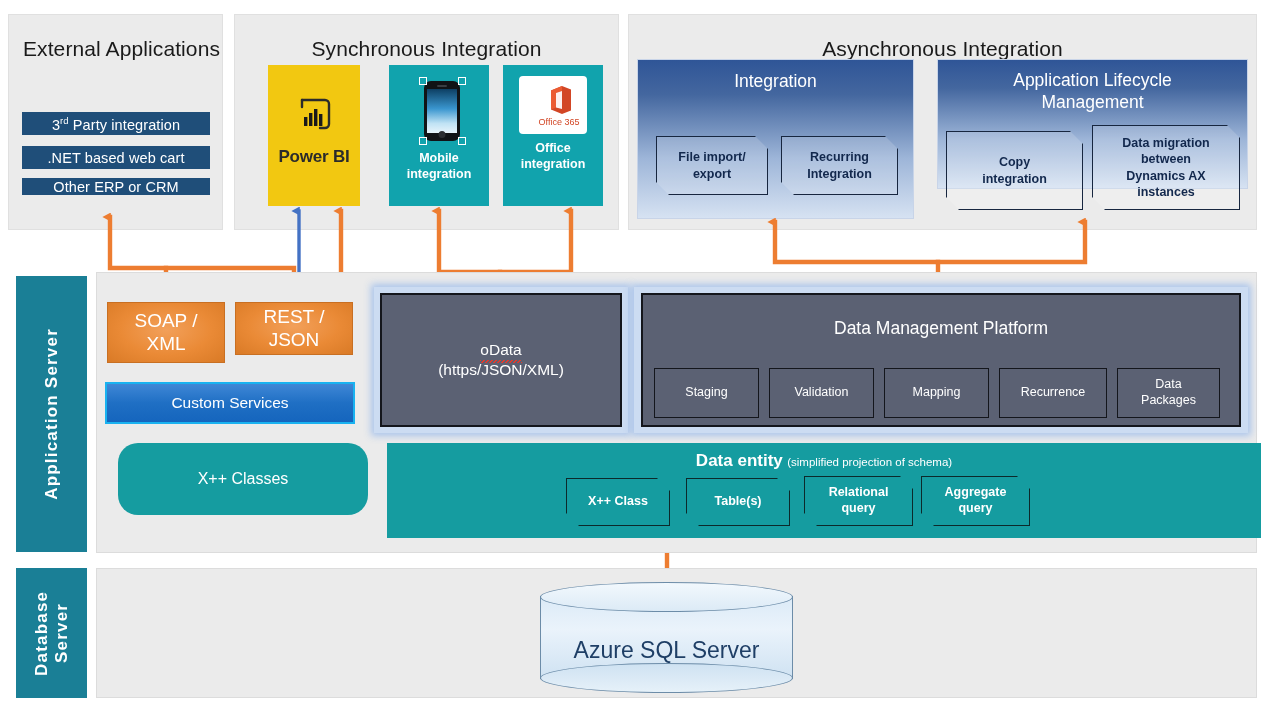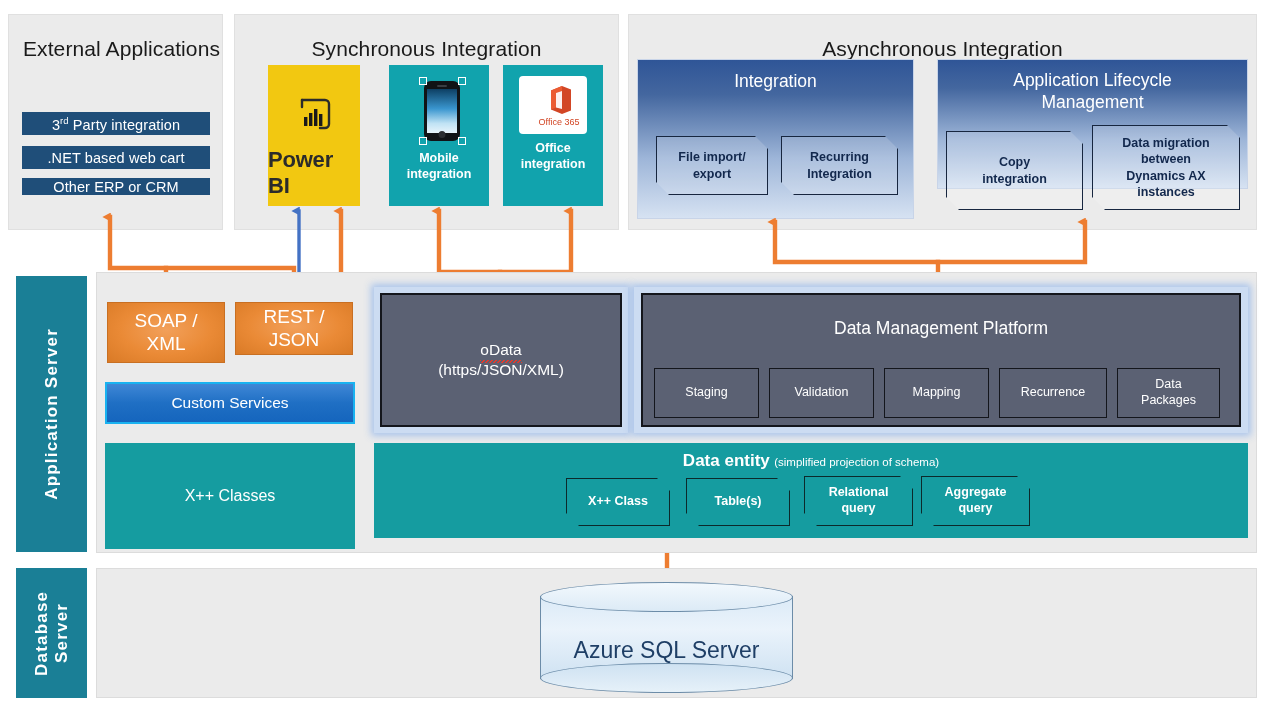--- a/index.html
+++ b/index.html
@@ -44,21 +44,21 @@
     display: flex; flex-direction: column;
     align-items: center; justify-content: flex-start;
   }
   .tile-powerbi { background: #f2c811; }
   .tile-teal { background: #11a3ad; }
   .tile-label {
     color: #ffffff; font-size: 12.5px; font-weight: bold;
     text-align: center; line-height: 1.25;
   }
   .pbi-word {
-    font-size: 22px; font-weight: bold; color: #2b2b2b;
+    font-size: 17px; font-weight: bold; color: #2b2b2b;
     letter-spacing: -.2px;
   }
 
   
   .office-card {
     background: #ffffff; border-radius: 4px;
     display: flex; flex-direction: column;
     align-items: center; justify-content: center;
   }
   .office-txt { font-size: 9px; color: #d24625; margin-top: 1px; }
@@ -139,20 +139,21 @@
     color: #ffffff; font-size: 15.5px;
     display: flex; align-items: center; justify-content: center;
   }
 
   
   .teal-box {
     background: #159ca0;
     color: #ffffff;
     display: flex; align-items: center; justify-content: center;
     font-size: 16px;
+    margin-left: 13px;
   }
 
   
   .glow {
     background: #ccdcf2;
     box-shadow: 0 0 7px 3px rgba(160,190,235,0.85);
   }
   .slate {
     background: #5b6173;
     border: 2px solid #14161c;
@@ -356,21 +357,21 @@
       <div>XML</div>
     </div>
   </div>
   <div class="abs orange-box" style="left:235px; top:302px; width:118px; height:53px;">
     <div>
       <div>REST /</div>
       <div>JSON</div>
     </div>
   </div>
   <div class="abs custom-svc" style="left:105px; top:382px; width:250px; height:42px;">Custom Services</div>
-  <div class="abs teal-box" style="left:105px; top:443px; width:250px; height:106px;">X++ Classes</div>
+  <div class="abs teal-box" style="left:105px; top:443px; width:250px; height:72px;border-radius:20px;">X++ Classes</div>
 
   <div class="abs glow" style="left:374px; top:287px; width:254px; height:146px;"></div>
   <div class="abs slate" style="left:380px; top:293px; width:242px; height:134px;">
     <div class="slate-sub">
       <div><span class="squiggle">oData</span></div>
       <div>(https/JSON/XML)</div>
     </div>
   </div>
 
   <div class="abs glow" style="left:634px; top:287px; width:614px; height:146px;"></div>

